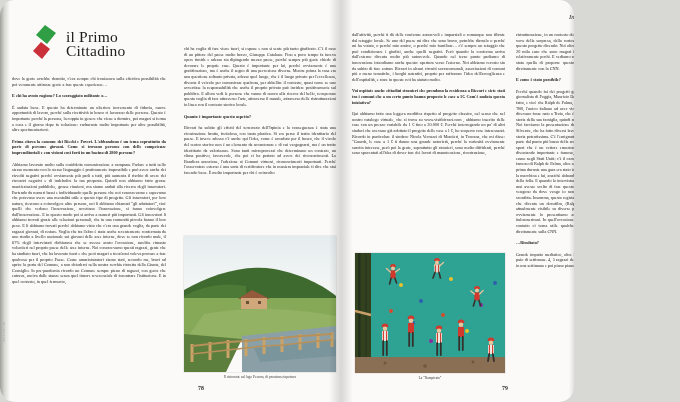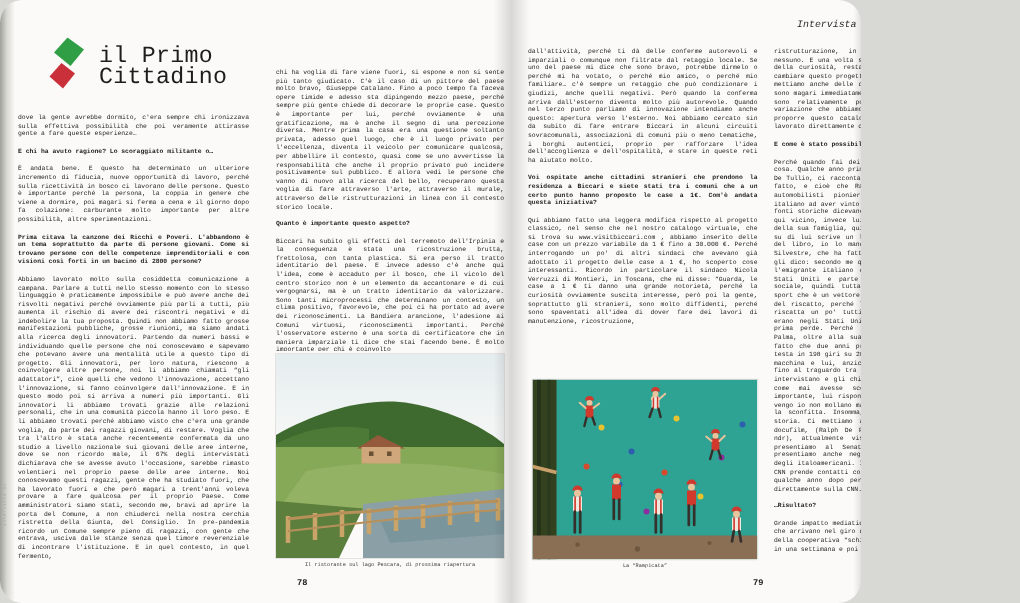--- a/index.html
+++ b/index.html
@@ -1,17 +1,17 @@
 <!DOCTYPE html>
 <html><head>
 <meta charset="utf-8">
 <style>
   html,body{margin:0;padding:0;background:#d8d8d4;}
   .stage{position:relative;width:574px;height:402px;background:#fbfaf8;overflow:hidden;
-         font-family:Liberation Mono, monospace;border-radius:15px;}
+         font-family:Liberation Serif, serif;border-radius:15px;}
   .edge-left{position:absolute;left:0;top:0;width:10px;height:402px;
              background:linear-gradient(to right,#9f9f9b,#d8d8d2 45%,#fbfaf8);}
   .spine{position:absolute;left:329px;top:0;width:24px;height:402px;
          background:linear-gradient(to right,rgba(0,0,0,0) 0%,rgba(0,0,0,0.14) 50%,rgba(0,0,0,0) 100%);}
   .edge-right{position:absolute;right:0;top:0;width:5px;height:402px;
               background:linear-gradient(to left,rgba(0,0,0,0.10),rgba(0,0,0,0));}
   .title{position:absolute;left:66px;top:30px;font-size:15.5px;line-height:14px;
          color:#1e1d1b;letter-spacing:.2px;}
   .flag{position:absolute;left:32px;top:25px;width:30px;height:40px;}
   .interview-header{position:absolute;left:430px;top:13px;width:232px;text-align:right;

